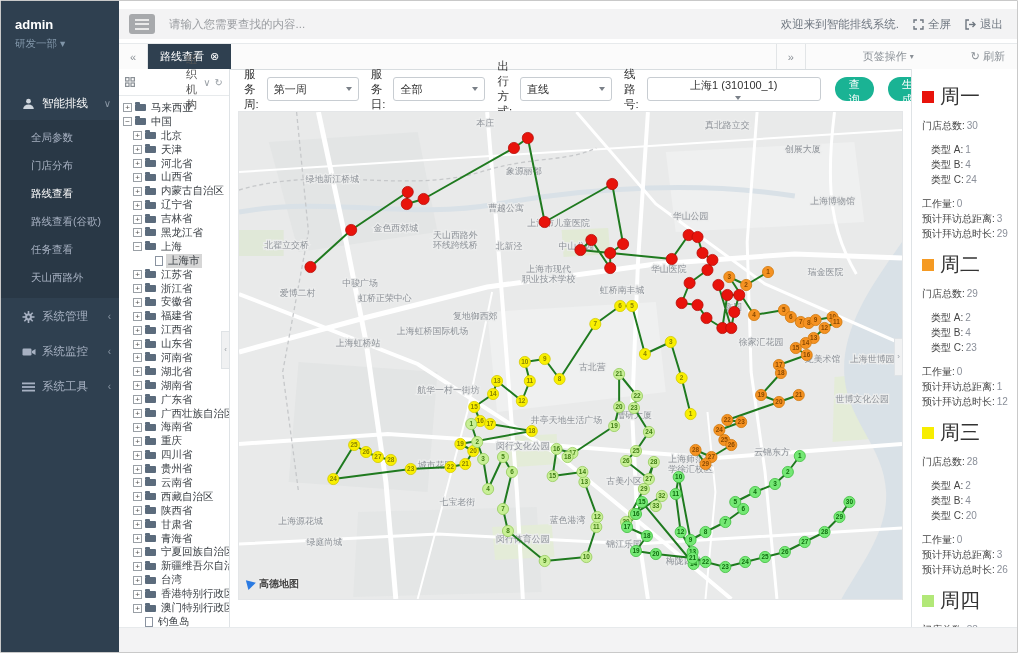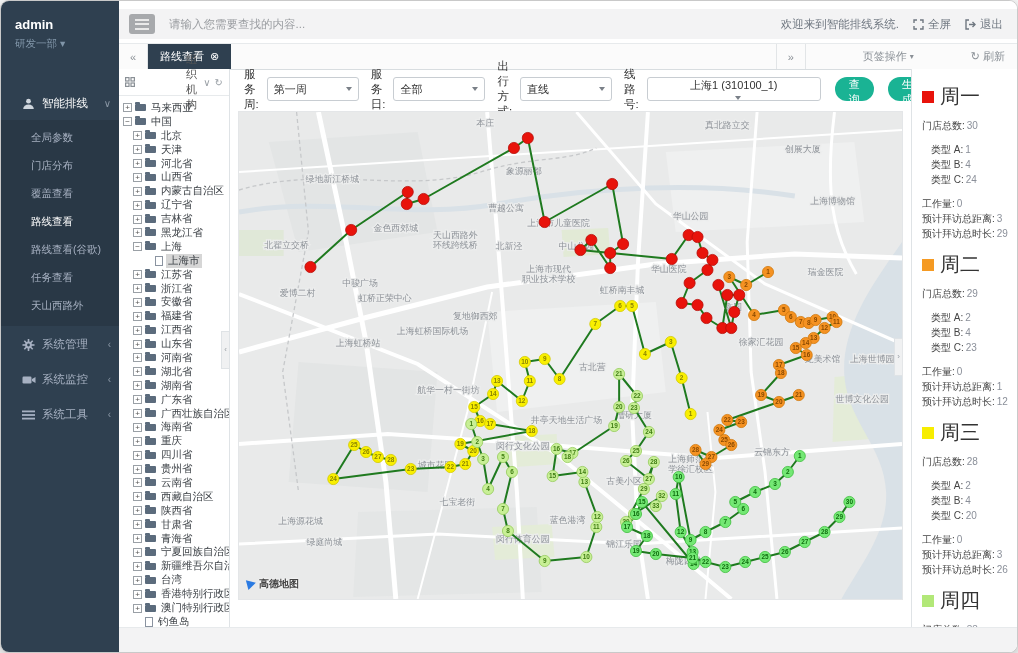--- a/index.html
+++ b/index.html
@@ -1,16 +1,16 @@
 <!DOCTYPE html>
 <html><head>
 <meta charset="utf-8">
 <style>
   html,body{margin:0;padding:0;background:#fff;font-family:"Liberation Sans","DejaVu Sans",sans-serif;}
-  #app{position:relative;width:1018px;height:653px;background:#fff;border-radius:9px;overflow:hidden;
+  #app{position:relative;width:1018px;height:653px;background:#fff;border-radius:1px;overflow:hidden;
        box-shadow:0 4px 18px rgba(0,0,0,.35);border:1px solid #c9c9c9;box-sizing:border-box;}
   
   .sidebar{position:absolute;left:0;top:0;width:118px;height:100%;background:#2f4050;z-index:5;}
   .profile{padding:16px 12px 10px 14px;}
   .profile .uname{color:#fff;font-size:13px;font-weight:bold;}
   .profile .dept{color:#8095a8;font-size:10.5px;margin-top:5px;}
   .menu{margin-top:26px;font-size:11.5px;}
   .menu-main{display:flex;align-items:center;color:#a7b1c2;padding:9px 8px 9px 21px;cursor:pointer;}
   .menu-main.active{color:#fff;}
   .menu-main .mi{width:14px;height:12px;margin-right:6px;flex:0 0 auto;}
@@ -93,21 +93,20 @@
                 <circle cx="6.5" cy="3.2" r="2.4" fill="#cfd6dd"></circle>
                 <path d="M1.2,11 a5.3,4.6 0 0 1 10.6,0 z" fill="#cfd6dd"></path>
               </svg>
           </span>
           <span class="lbl">智能排线</span>
           <span class="chev">∨</span>
         </div>
         <div class="submenu" id="submenu">
             <div>全局参数</div>
             <div>门店分布</div>
-            <div>覆盖查看</div>
             <div class="on">路线查看</div>
             <div>路线查看(谷歌)</div>
             <div>任务查看</div>
             <div>天山西路外</div>
           </div>
       </div>
       <div class="menu-sec">
         <div class="menu-main">
           <span class="mi">
             <svg class="icn" width="13" height="12" viewBox="0 0 12 12">

